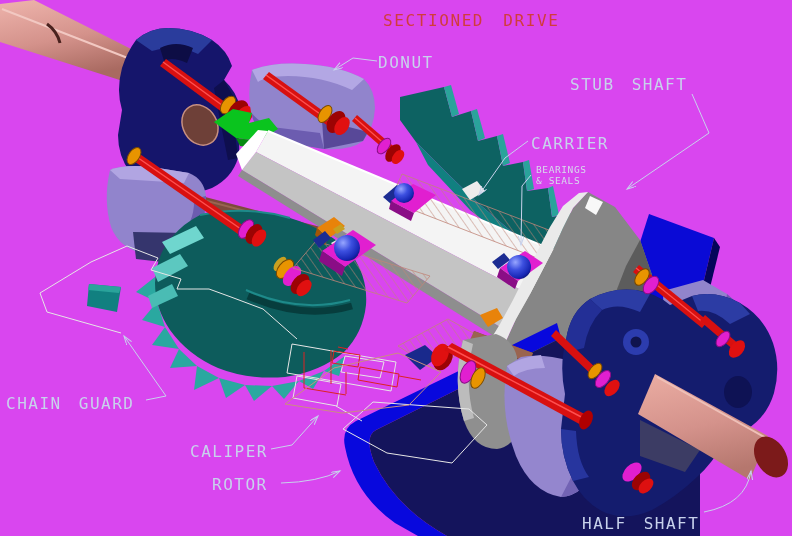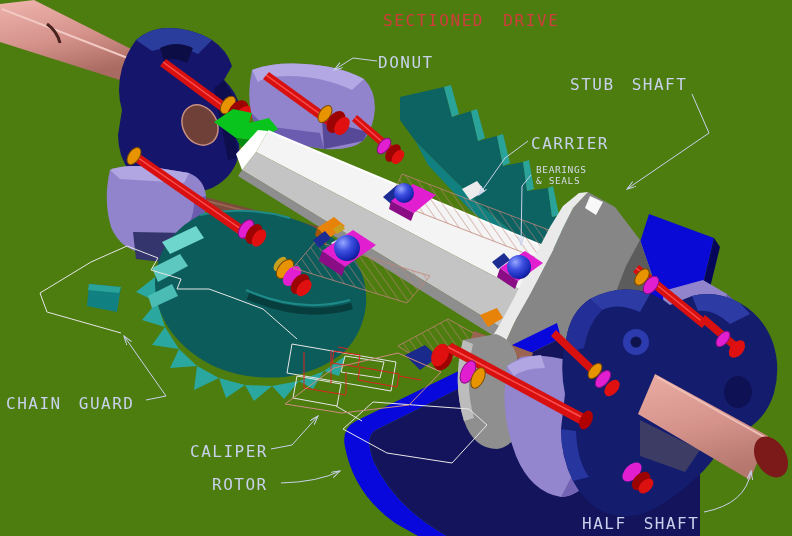--- a/index.html
+++ b/index.html
@@ -1,16 +1,16 @@
 <!DOCTYPE html>
 <html><head>
 <meta charset="utf-8">
 <style>
   html,body{margin:0;padding:0;background:#000;}
-  .stage{position:relative;width:792px;height:536px;background:#4d7c0f;overflow:hidden;}
+  .stage{position:relative;width:792px;height:536px;background:#d946ef;overflow:hidden;}
   svg{display:block;}
   text.cad{font-family:"DejaVu Sans Mono","Liberation Mono",monospace;font-size:16px;
     letter-spacing:1.5px;word-spacing:6px;fill:#c8d2ec;}
   text.cad-title{font-family:"DejaVu Sans Mono","Liberation Mono",monospace;font-size:16px;
     letter-spacing:1.6px;word-spacing:8px;fill:#d13c3c;}
   text.cad-small{font-family:"DejaVu Sans Mono","Liberation Mono",monospace;font-size:9.5px;
     letter-spacing:0.6px;fill:#d6dbec;}
   .leader{fill:none;stroke:#c8d2ec;stroke-width:1;}
 </style>
 </head>

